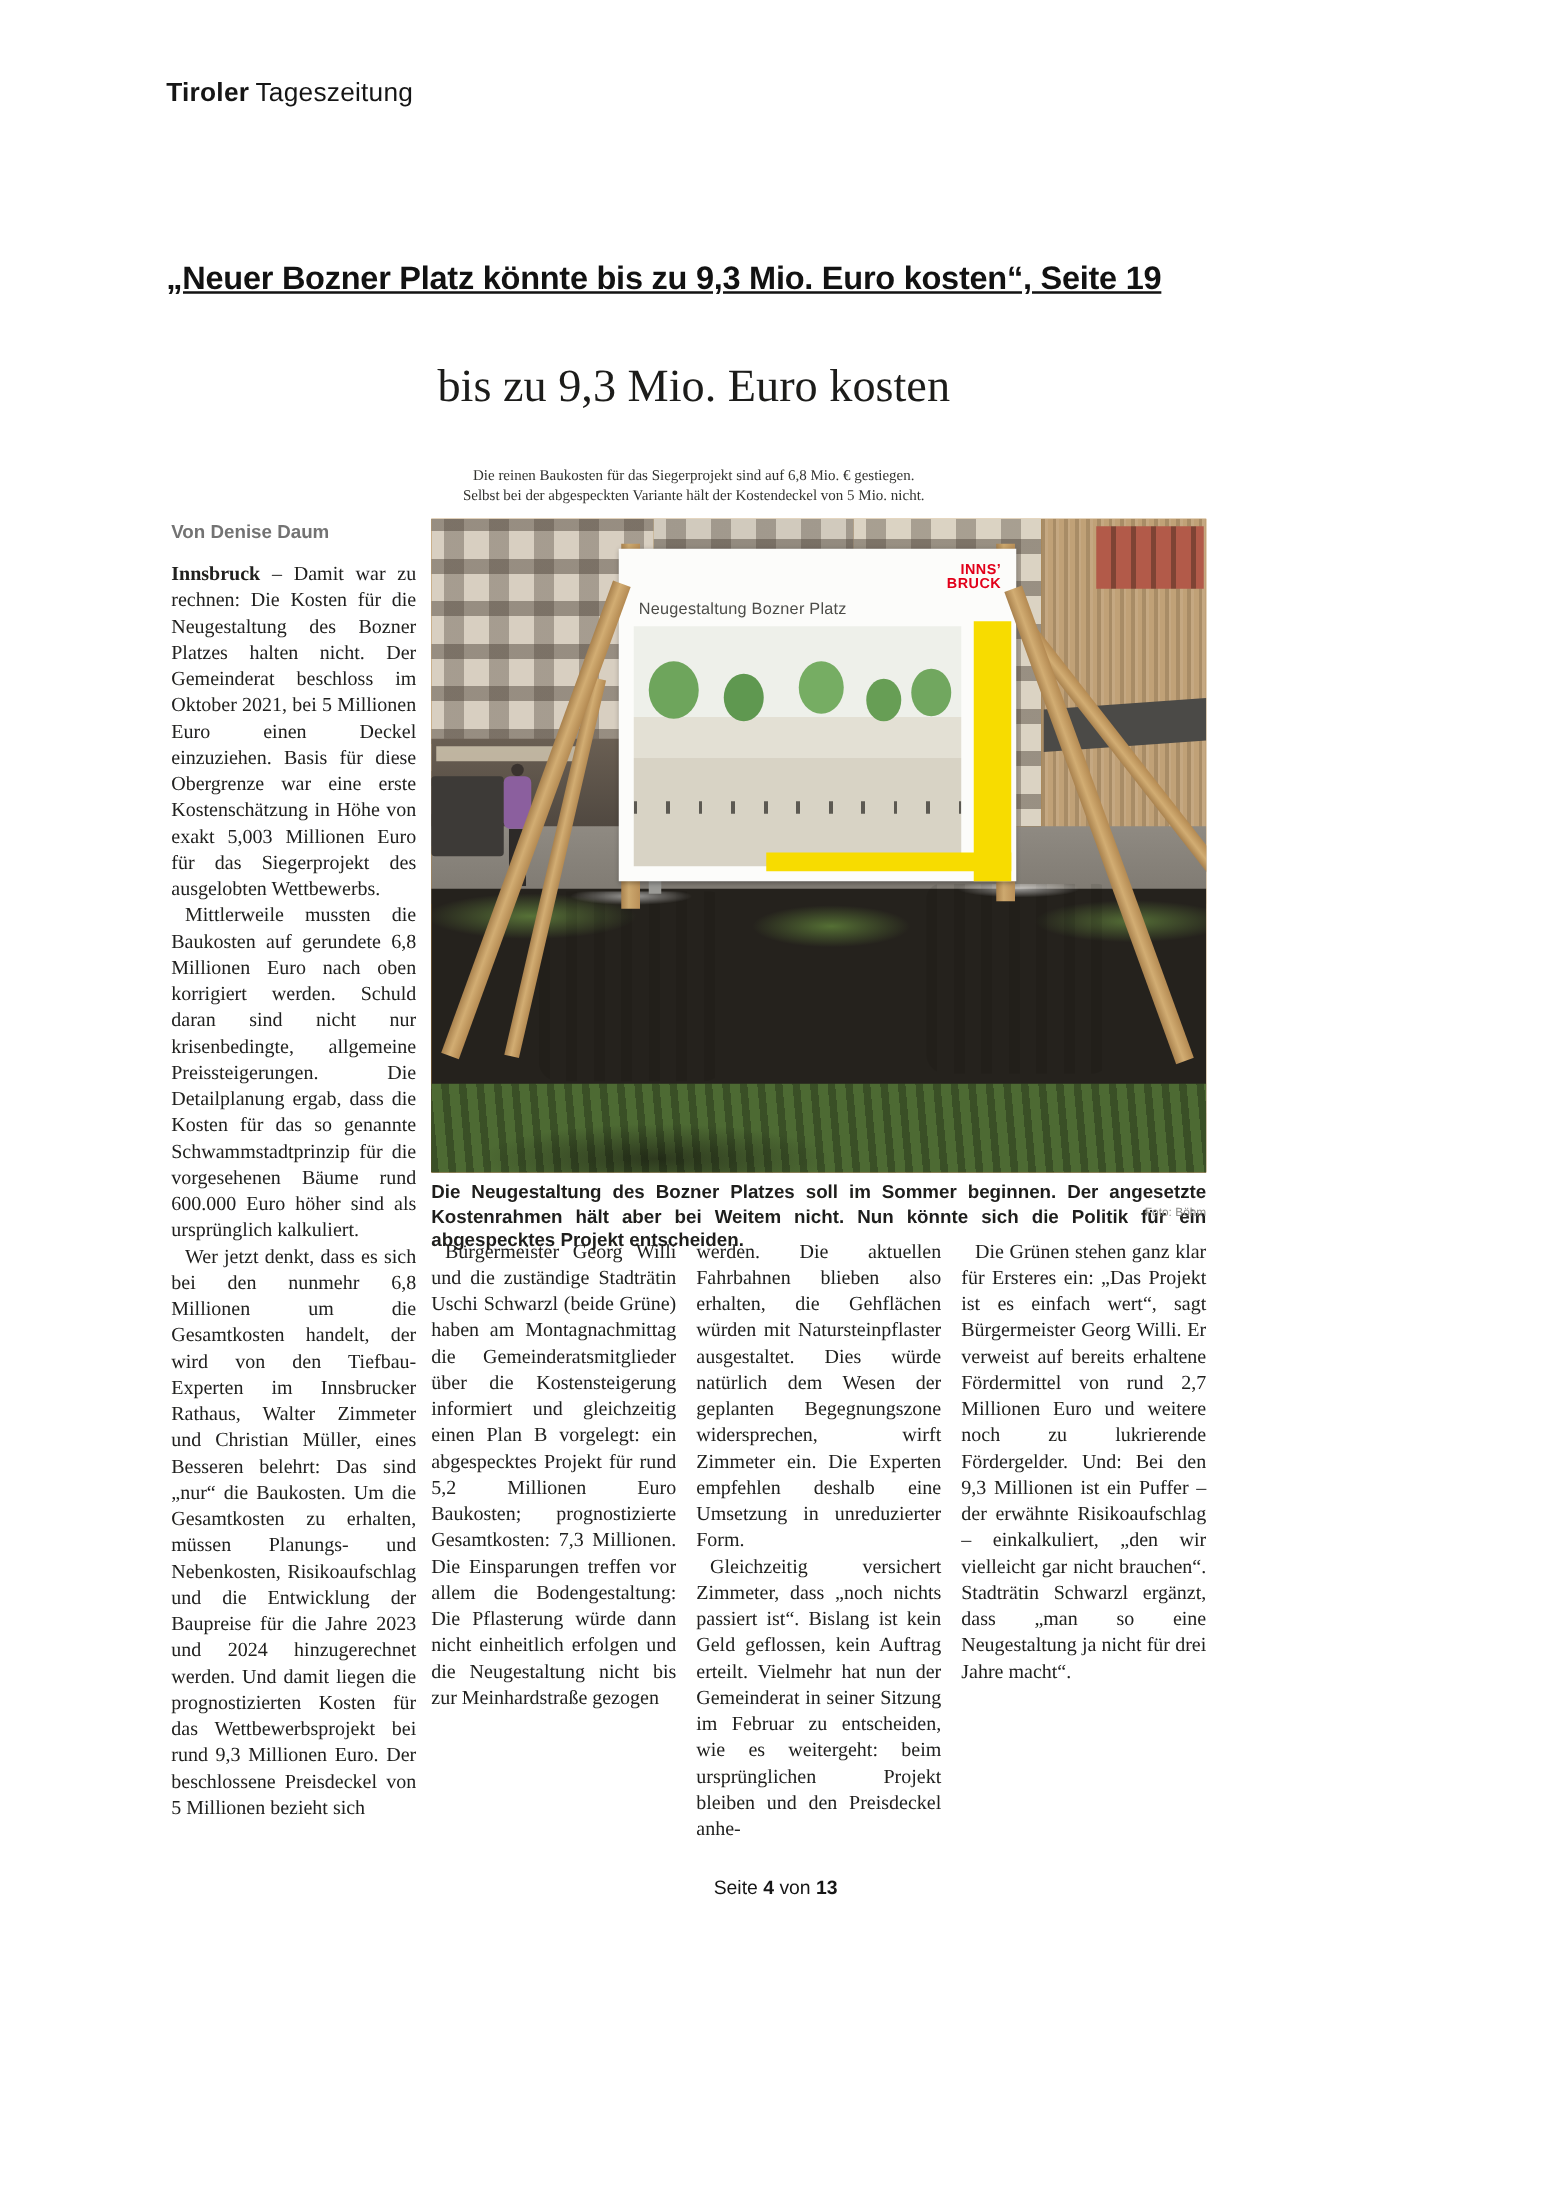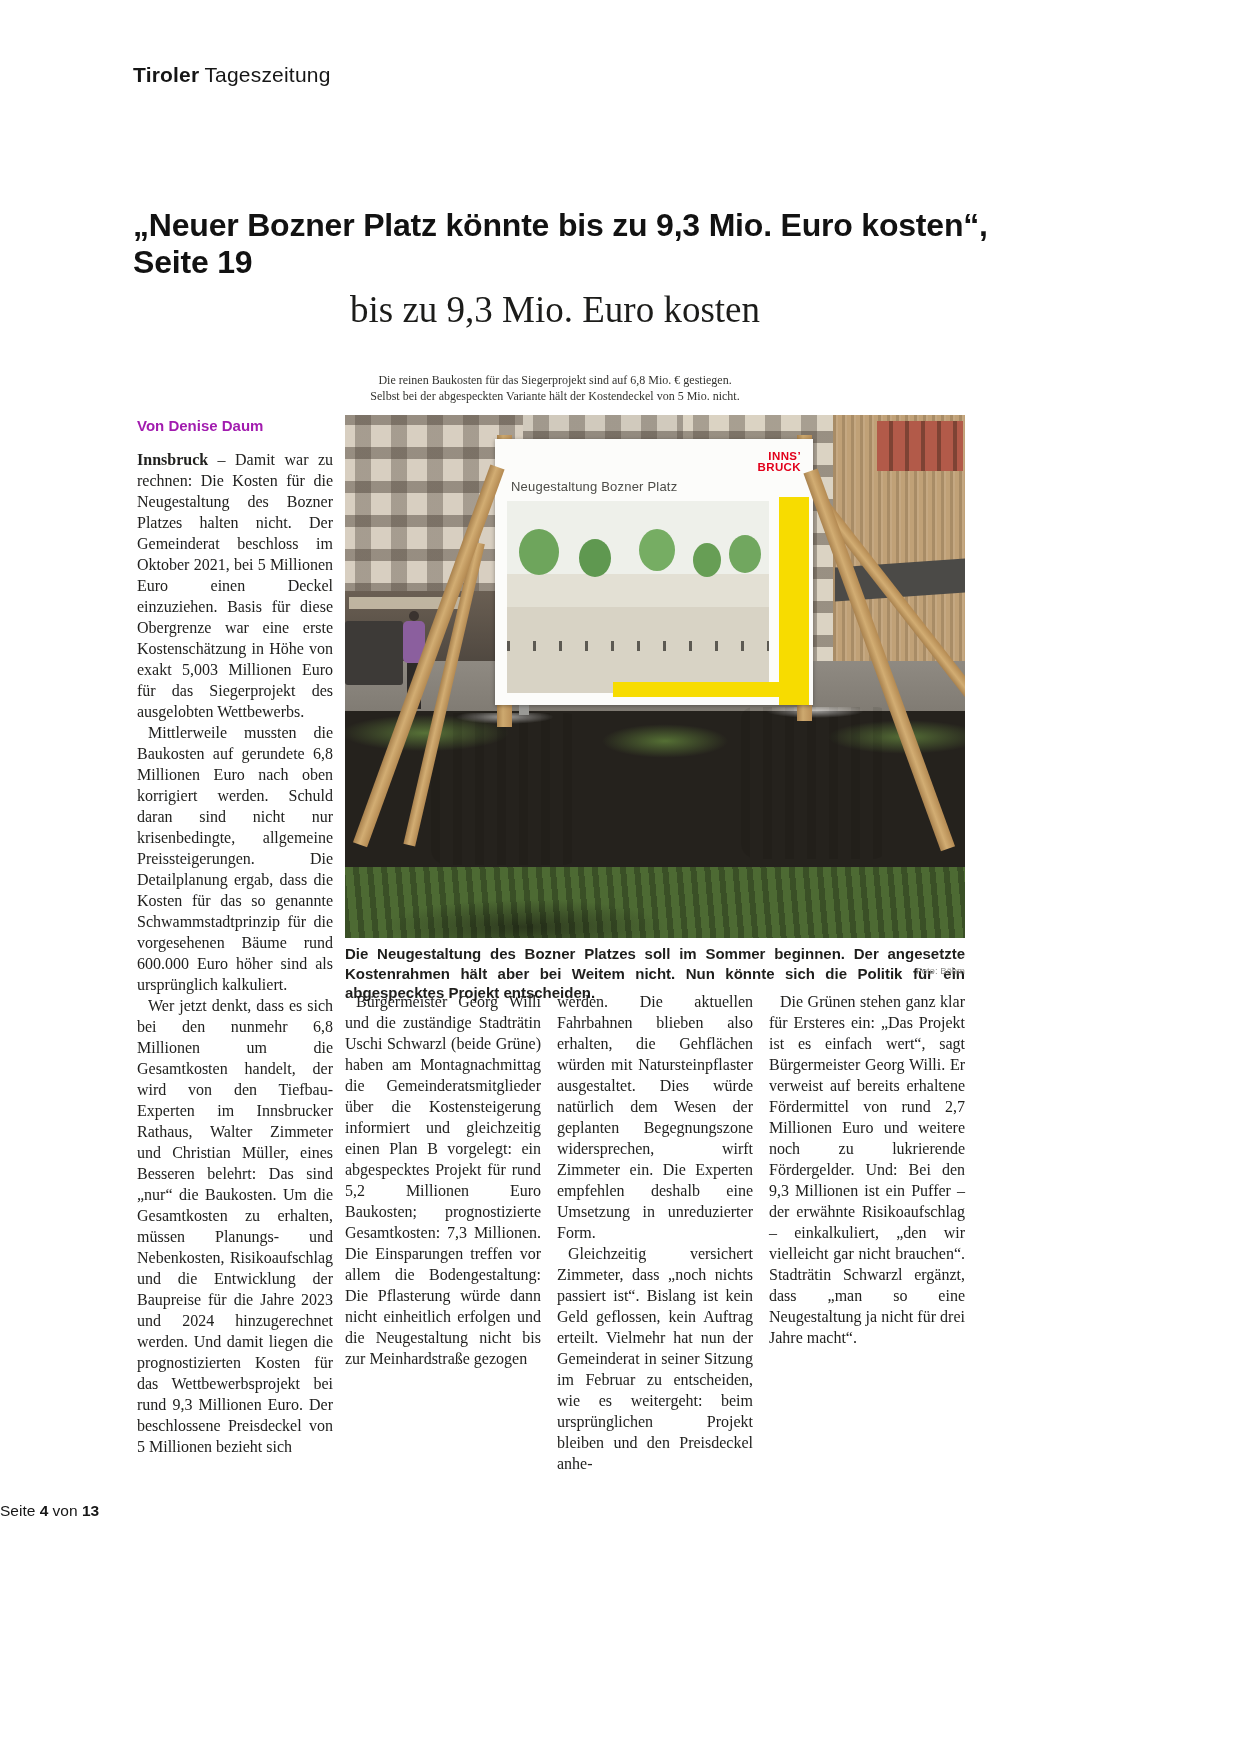--- a/index.html
+++ b/index.html
@@ -4,26 +4,26 @@
 <style>
   html,body{margin:0;padding:0;}
   body{
     width:1241px;height:1754px;position:relative;background:#ffffff;
     font-family:"Liberation Sans",sans-serif;color:#1d1d1b;
   }
   
   .brand{position:absolute;left:133px;top:63px;font-size:21px;letter-spacing:.2px;color:#161616;}
   .brand .b{font-weight:bold;}
   .brand .r{margin-left:5px;}
-  .ref-headline{position:absolute;left:133px;top:207px;width:920px;font-size:32px;font-weight:bold;color:#121212;letter-spacing:-.2px;}
+  .ref-headline{position:absolute;left:133px;top:207px;width:920px;font-size:26px;font-weight:bold;color:#121212;letter-spacing:-.2px;text-decoration:underline;}
   .art-headline{position:absolute;left:340px;top:291px;width:430px;text-align:center;
     font-family:"Liberation Serif",serif;font-size:37px;line-height:37px;color:#1c1c1a;font-weight:500;}
   .art-subhead{position:absolute;left:340px;top:372px;width:430px;text-align:center;
     font-family:"Liberation Serif",serif;font-size:12px;line-height:16px;color:#33332f;}
-  .byline{position:absolute;left:137px;top:417px;font-size:15px;font-weight:bold;color:#a21caf;}
+  .byline{position:absolute;left:137px;top:417px;font-size:15px;font-weight:bold;color:#737373;}
   
   .bodycol{position:absolute;width:196px;font-family:"Liberation Serif",serif;
     font-size:16px;line-height:21px;color:#21211f;text-align:justify;
     -webkit-hyphens:auto;hyphens:auto;}
   .bodycol p{margin:0;}
   .bodycol p.ind{text-indent:11px;}
   #col1{left:137px;top:449px;}
   #col2{left:345px;top:991px;}
   #col3{left:557px;top:991px;}
   #col4{left:769px;top:991px;}
@@ -89,21 +89,21 @@
   .p-head{position:absolute;left:8px;top:0;width:10px;height:10px;border-radius:50%;background:#3a332f;}
   .p-coat{position:absolute;left:2px;top:10px;width:22px;height:42px;border-radius:5px;background:#8b5f9e;}
   .p-legs{position:absolute;left:6px;top:52px;width:14px;height:46px;background:#2d2a28;
     clip-path:polygon(0 0,100% 0,100% 100%,62% 100%,52% 30%,40% 100%,0 100%);}
   
   .caption{position:absolute;left:345px;top:944px;width:620px;font-size:15px;font-weight:bold;
     line-height:19.5px;color:#1e1e1c;text-align:justify;}
   .credit{position:absolute;left:845px;top:965px;width:120px;text-align:right;
     font-size:9.5px;font-weight:normal;color:#8a8a86;}
   
-  .footer{position:absolute;left:0;top:1502px;width:1241px;text-align:left;font-size:15.5px;color:#161616;}
+  .footer{position:absolute;left:0;top:1502px;width:1241px;text-align:center;font-size:15.5px;color:#161616;}
   .footer .b{font-weight:bold;}
 </style>
 </head>
 <body>
 
 <div class="brand">
   <span class="b">Tiroler</span><span class="r">Tageszeitung</span>
 </div>
 
 <div class="ref-headline">„Neuer Bozner Platz könnte bis zu 9,3 Mio. Euro kosten“, Seite 19</div>

